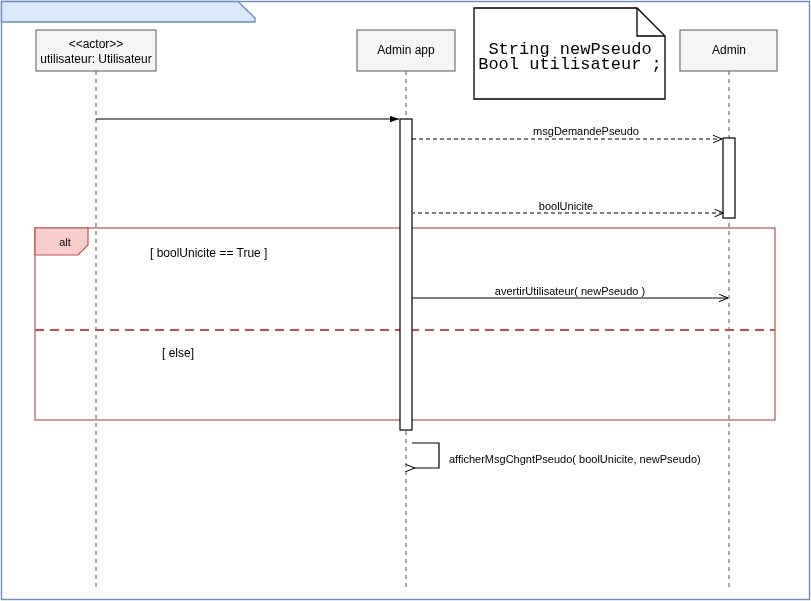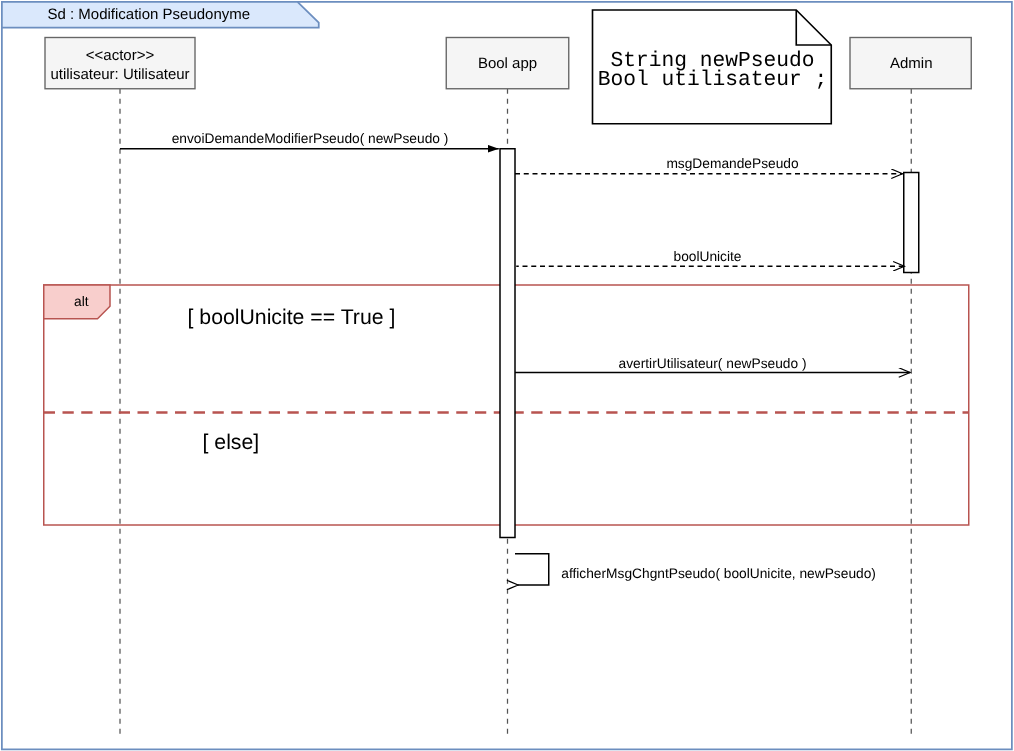--- a/index.html
+++ b/index.html
@@ -45,21 +45,21 @@
     transform: translateX(-50%);
   }
   .frame-title {
     font-size: 12px;
     font-weight: normal;
   }
   .alt-kw {
     font-size: 11px;
   }
   .guard {
-    font-size: 17px;
+    font-size: 12px;
     padding-left: 36px;
   }
   .msg-lbl {
     font-size: 11px;
   }
 </style>
 </head>
 <body>
 
 <div id="canvas">
@@ -103,39 +103,37 @@
 
     <line x1="412" y1="139" x2="722" y2="139" stroke="#000000" stroke-width="1.1" stroke-dasharray="4,3" marker-end="url(#arrow-open)"></line>
 
     <line x1="723" y1="213" x2="413" y2="213" stroke="#000000" stroke-width="1.1" stroke-dasharray="4,3" marker-start="url(#arrow-open-left)"></line>
 
     <line x1="412" y1="298" x2="728" y2="298" stroke="#000000" stroke-width="1.2" marker-end="url(#arrow-open)"></line>
 
     <path d="M412,443 L439,443 L439,468 L414,468" fill="none" stroke="#000000" stroke-width="1.2" marker-end="url(#arrow-open-left)"></path>
   </svg>
 
-  <div class="lbl frame-title" style="left:38px; top:5px;">Sd :  Modification Pseudonyme</div>
 
   <div class="lbl box-title lbl-center" style="left:96px; top:38px;">&lt;&lt;actor&gt;&gt;</div>
   <div class="lbl box-title lbl-center" style="left:96px; top:53px;">utilisateur: Utilisateur</div>
 
-  <div class="lbl box-title lbl-center" style="left:406px; top:44px;">Bool app</div>
+  <div class="lbl box-title lbl-center" style="left:406px; top:44px;">Admin app</div>
 
   <div class="lbl box-title lbl-center" style="left:729px; top:44px;">Admin</div>
 
   <div class="lbl note-text" style="left:570px; top:42px;">String newPseudo</div>
   <div class="lbl note-text" style="left:570px; top:57px;">Bool utilisateur ;</div>
 
   <div class="lbl alt-kw lbl-center" style="left:65px; top:236px;">alt</div>
 
   <div class="lbl guard" style="left:114px; top:247px;">[ boolUnicite == True ]</div>
 
   <div class="lbl guard" style="left:126px; top:347px;">[ else]</div>
 
-  <div class="lbl msg-lbl lbl-center" style="left:248px; top:105px;">envoiDemandeModifierPseudo( newPseudo )</div>
 
   <div class="lbl msg-lbl lbl-center" style="left:568px; top:125px;padding-left:36px;">msgDemandePseudo</div>
 
   <div class="lbl msg-lbl lbl-center" style="left:566px; top:200px;">boolUnicite</div>
 
   <div class="lbl msg-lbl" style="left:449px; top:453px;">afficherMsgChgntPseudo( boolUnicite, newPseudo)</div>
 
   <div class="lbl msg-lbl lbl-center" style="left:570px; top:285px;">avertirUtilisateur( newPseudo )</div>
 
 </div>

